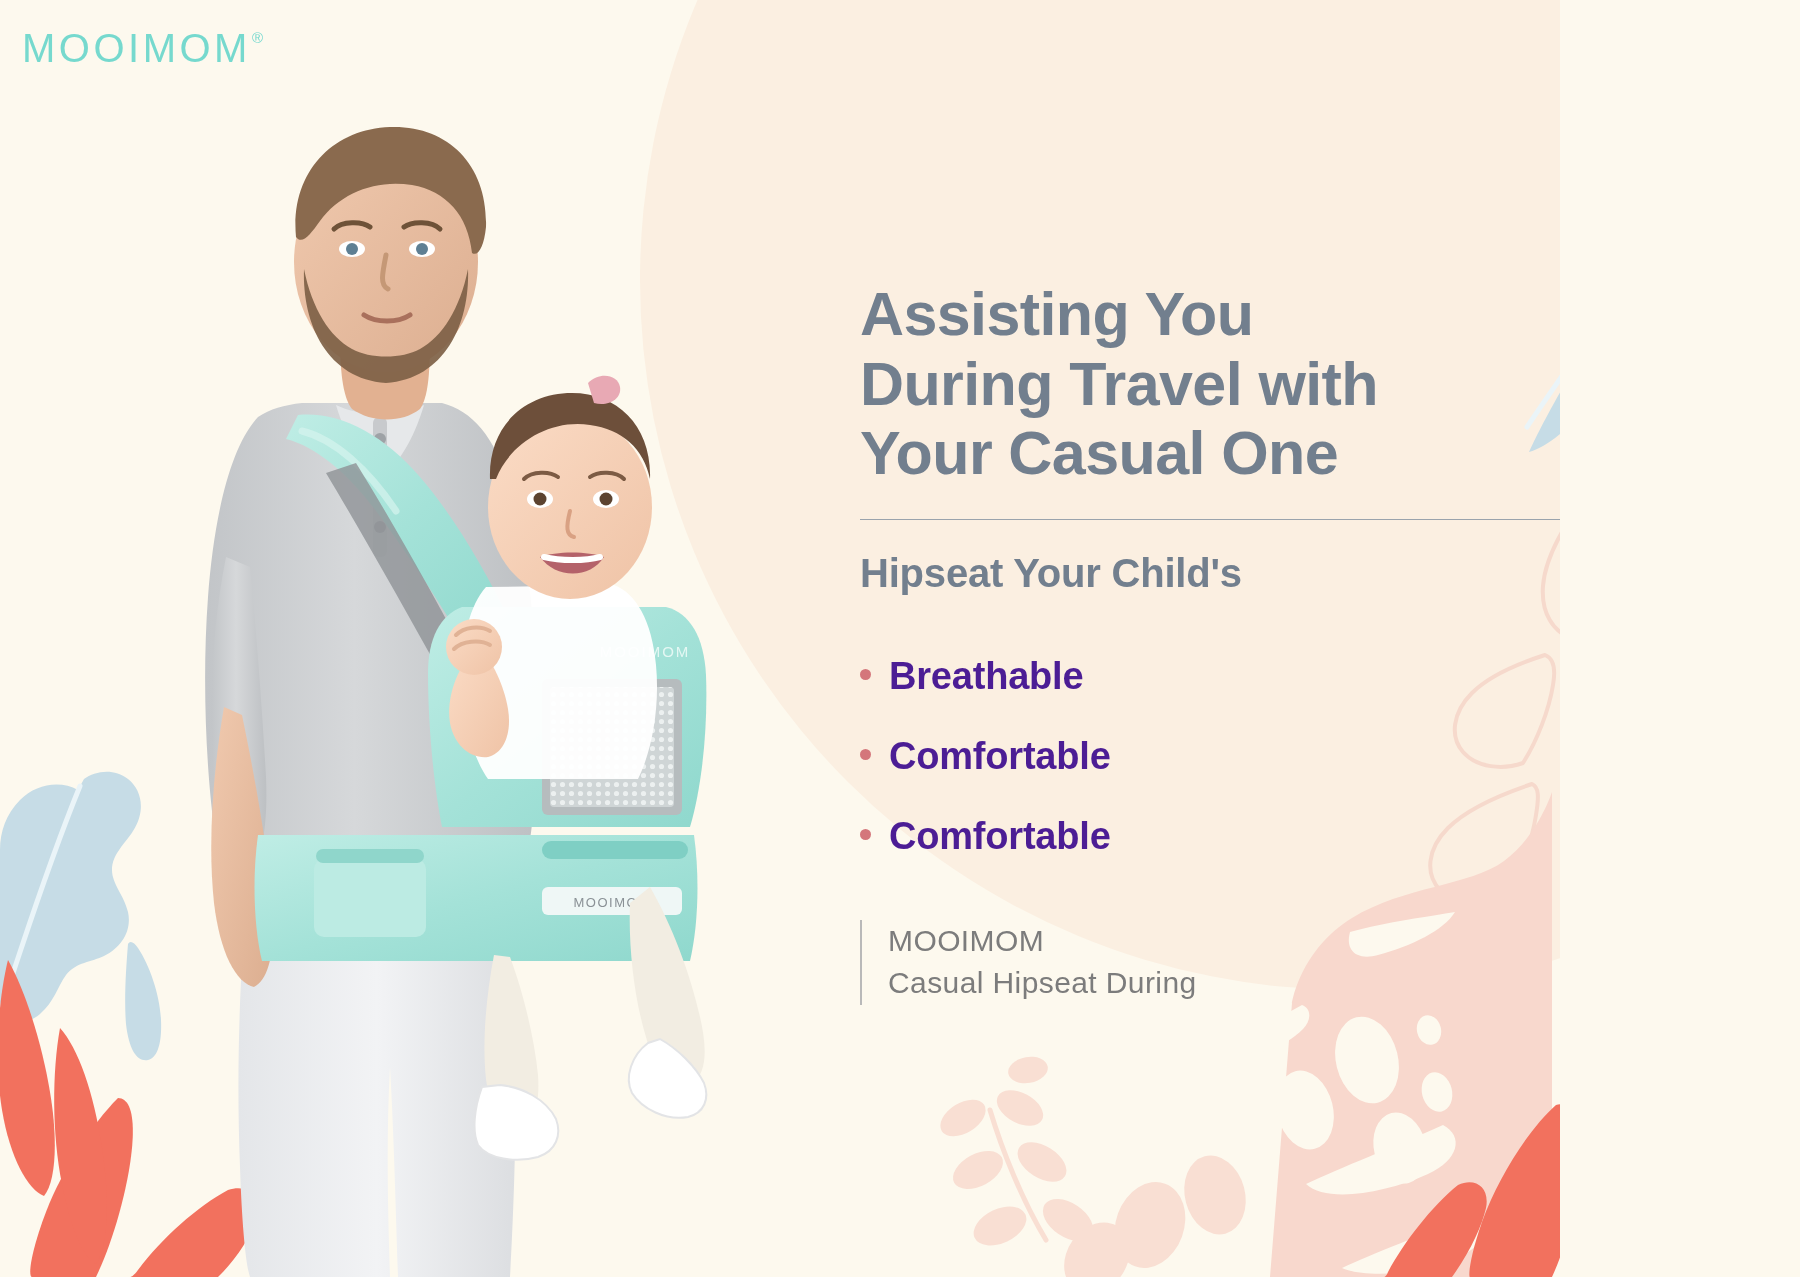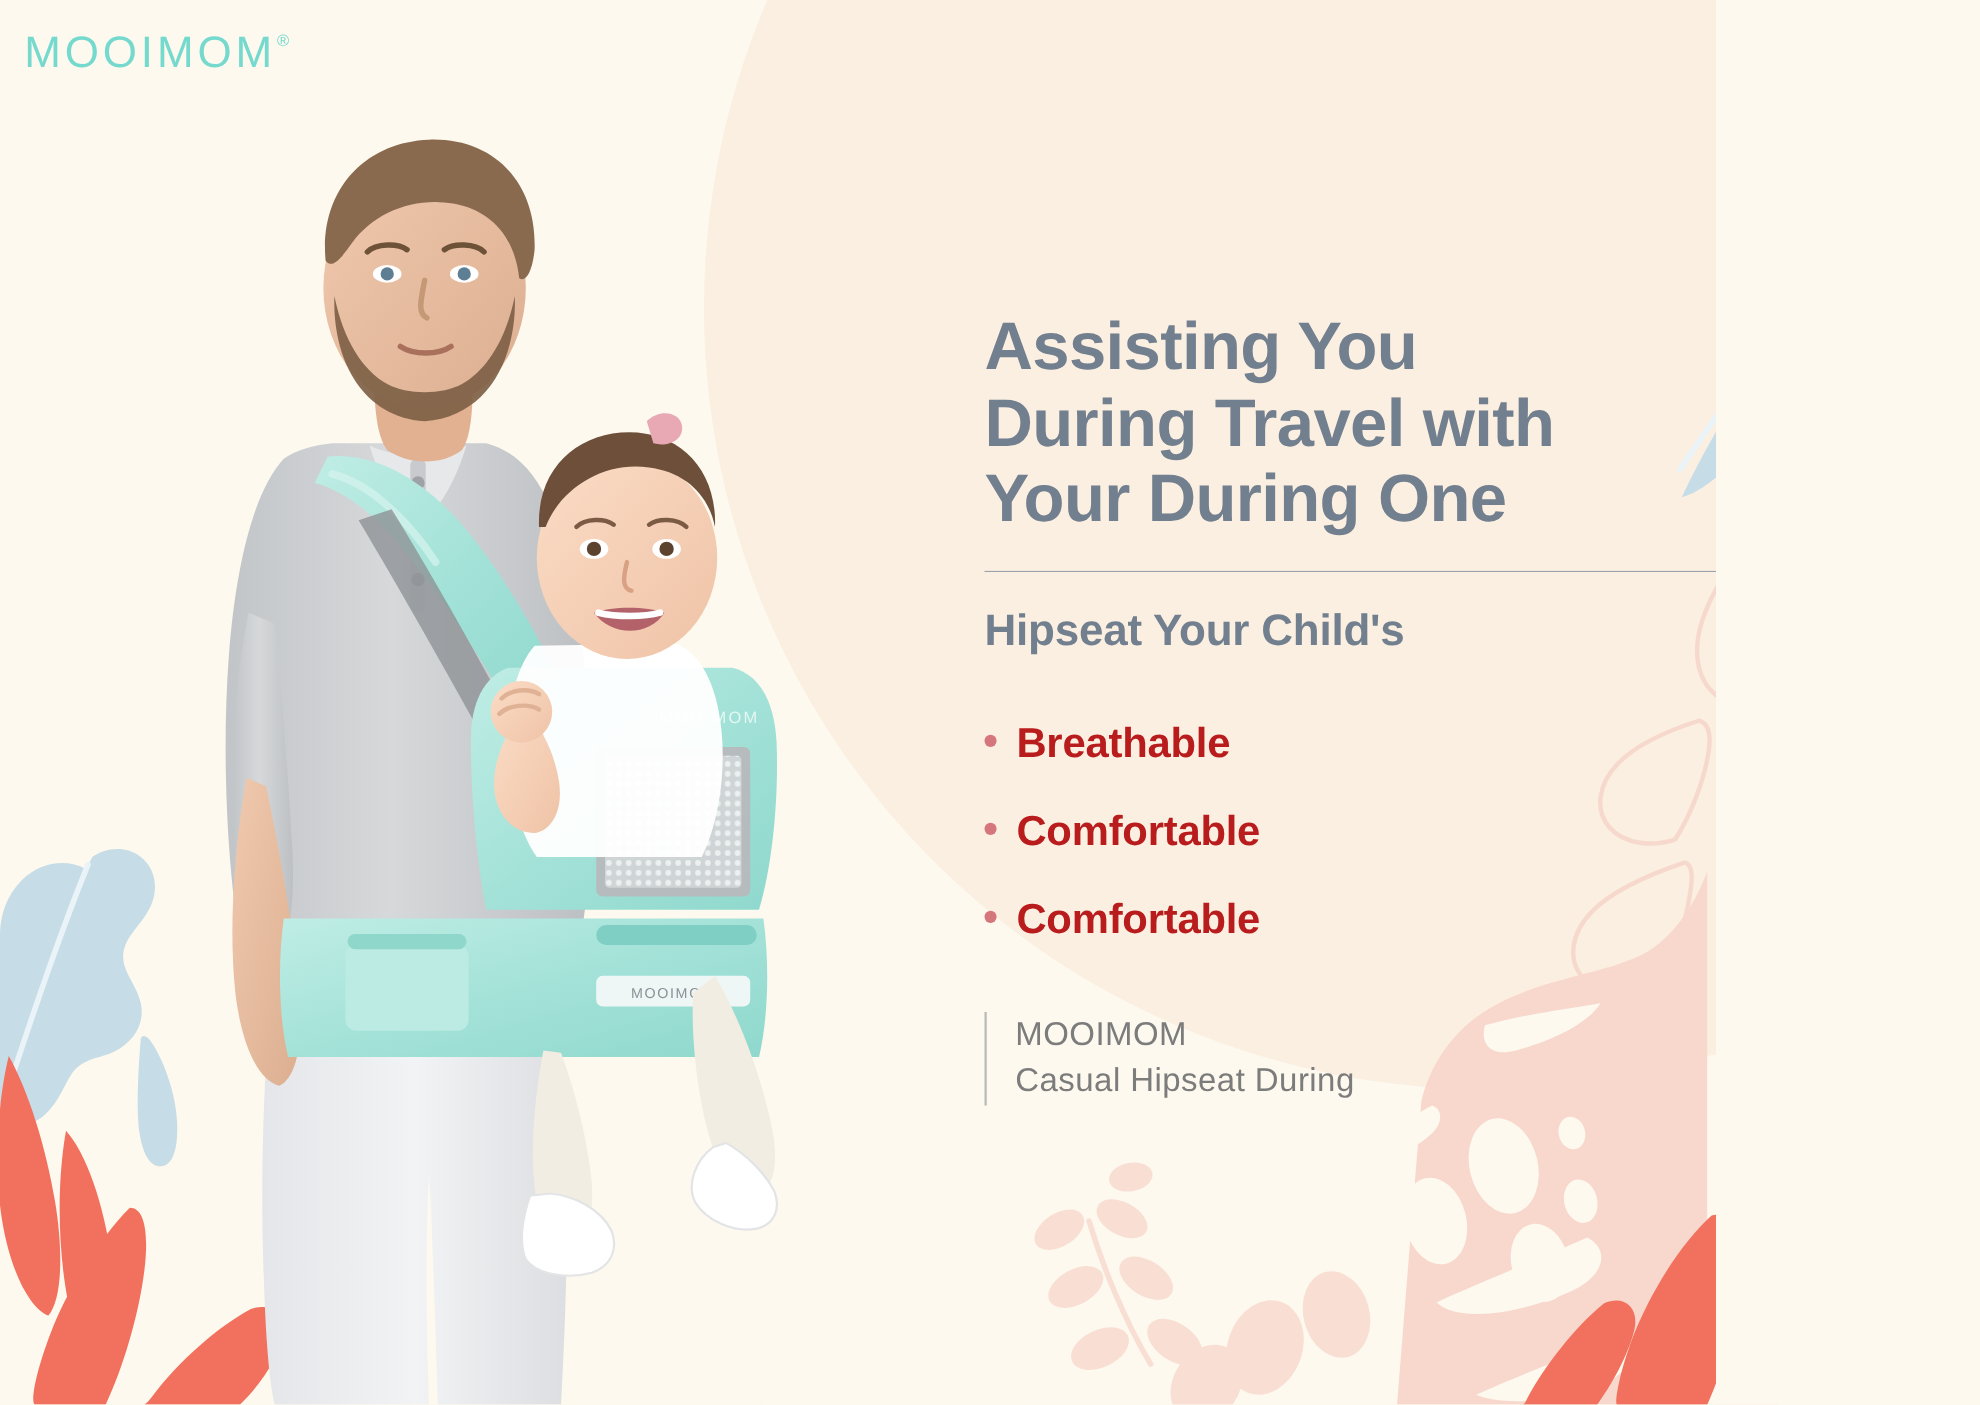--- a/index.html
+++ b/index.html
@@ -57,21 +57,21 @@
     position:absolute;
     left:90px; bottom:0;
     width:680px; height:1190px;
     z-index:20;
   }
   .photo-svg { width:100%; height:100%; display:block; }
 
   
   .copy {
     position:absolute;
-    left:895px; top:280px;
+    left:860px; top:280px;
     width:790px;
     z-index:25;
   }
   .headline {
     font-size:61px;
     line-height:1.14;
     font-weight:bold;
     color:#727F8E;
     letter-spacing:-0.6px;
   }
@@ -90,21 +90,21 @@
   }
   .features {
     list-style:none;
     margin-top:56px;
   }
   .feature-item {
     display:flex;
     align-items:baseline;
     font-size:38px;
     font-weight:bold;
-    color:#b91c1c;
+    color:#4c1d95;
     margin-bottom:37px;
     letter-spacing:-0.2px;
   }
   .feature-dot {
     width:11px; height:11px;
     border-radius:50%;
     background:#D4767B;
     margin-right:18px;
     flex:0 0 auto;
     position:relative; top:-9px;
@@ -429,21 +429,21 @@
       <path d="M450 470 C466 492 500 492 514 470 C498 464 466 464 450 470 Z" fill="#B4626A"></path>
       <path d="M454 470 C470 474 496 474 510 470" stroke="#FFFFFF" stroke-width="6" fill="none" stroke-linecap="round"></path>
     </svg>
   </div>
 
   <div class="copy">
 
     <h1 class="headline">
       <span>Assisting You</span><br>
       <span>During Travel with</span><br>
-      <span>Your During One</span>
+      <span>Your Casual One</span>
     </h1>
 
     <div class="rule"></div>
 
     <h2 class="subhead">
       <span>Hipseat Your Child's</span><br>
     </h2>
 
     <ul class="features">
       <li class="feature-item">

